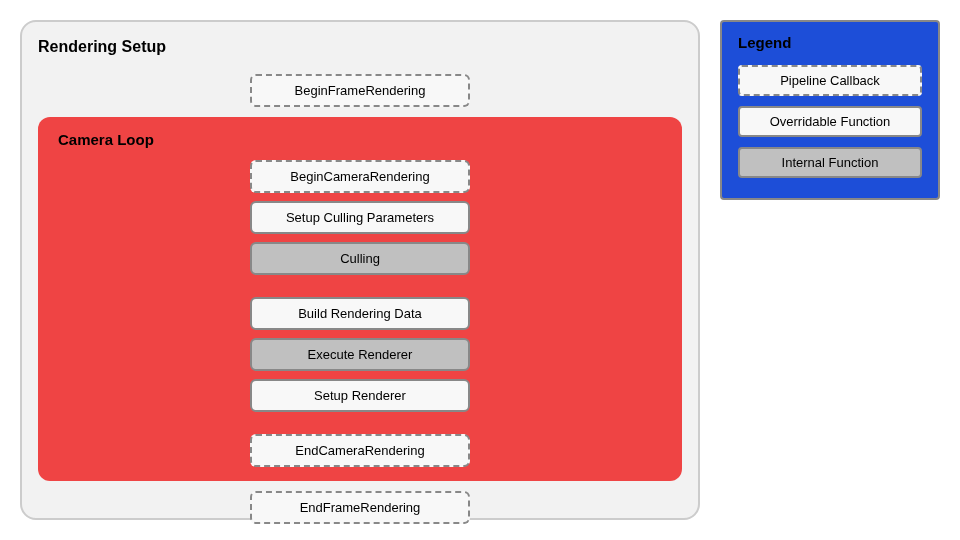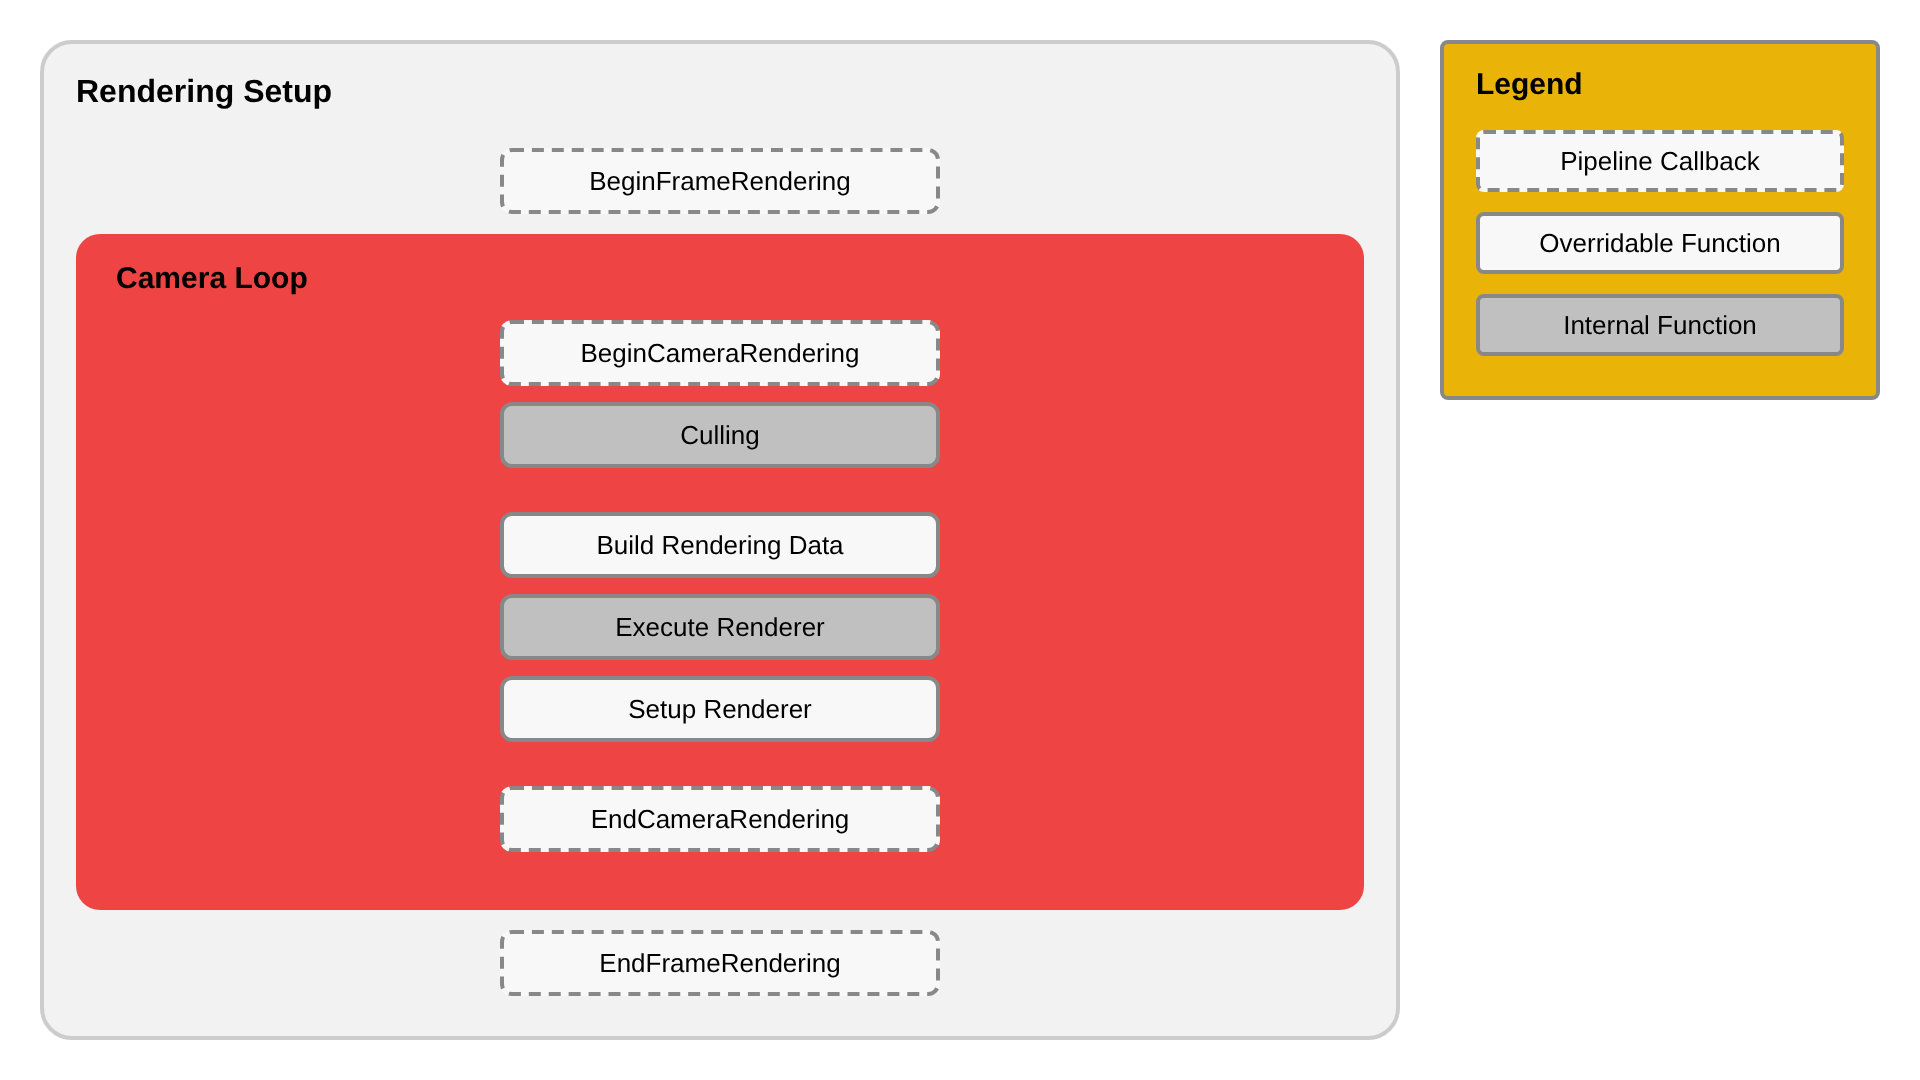--- a/index.html
+++ b/index.html
@@ -97,21 +97,21 @@
       background: #c0c0c0;
     }
 
     
     .legend {
       width: 220px;
       min-height: 180px;
       border: 2px solid #888;
       border-radius: 4px;
       padding: 12px 16px;
-      background: #eab308;
+      background: #1d4ed8;
       display: flex;
       flex-direction: column;
       gap: 10px;
     }
 
     .legend-title {
       font-weight: bold;
       font-size: 15px;
       margin-bottom: 4px;
     }
@@ -147,20 +147,23 @@
       <span>BeginFrameRendering</span>
     </div>
 
     <div class="camera-loop">
       <div class="camera-loop-title">Camera Loop</div>
 
       <div class="fn-box fn-pipeline">
         <span>BeginCameraRendering</span>
       </div>
 
+      <div class="fn-box fn-overridable">
+        <span>Setup Culling Parameters</span>
+      </div>
 
       <div class="fn-box fn-internal">
         <span>Culling</span>
       </div>
 
       <div class="spacer"></div>
 
       <div class="fn-box fn-overridable">
         <span>Build Rendering Data</span>
       </div>

